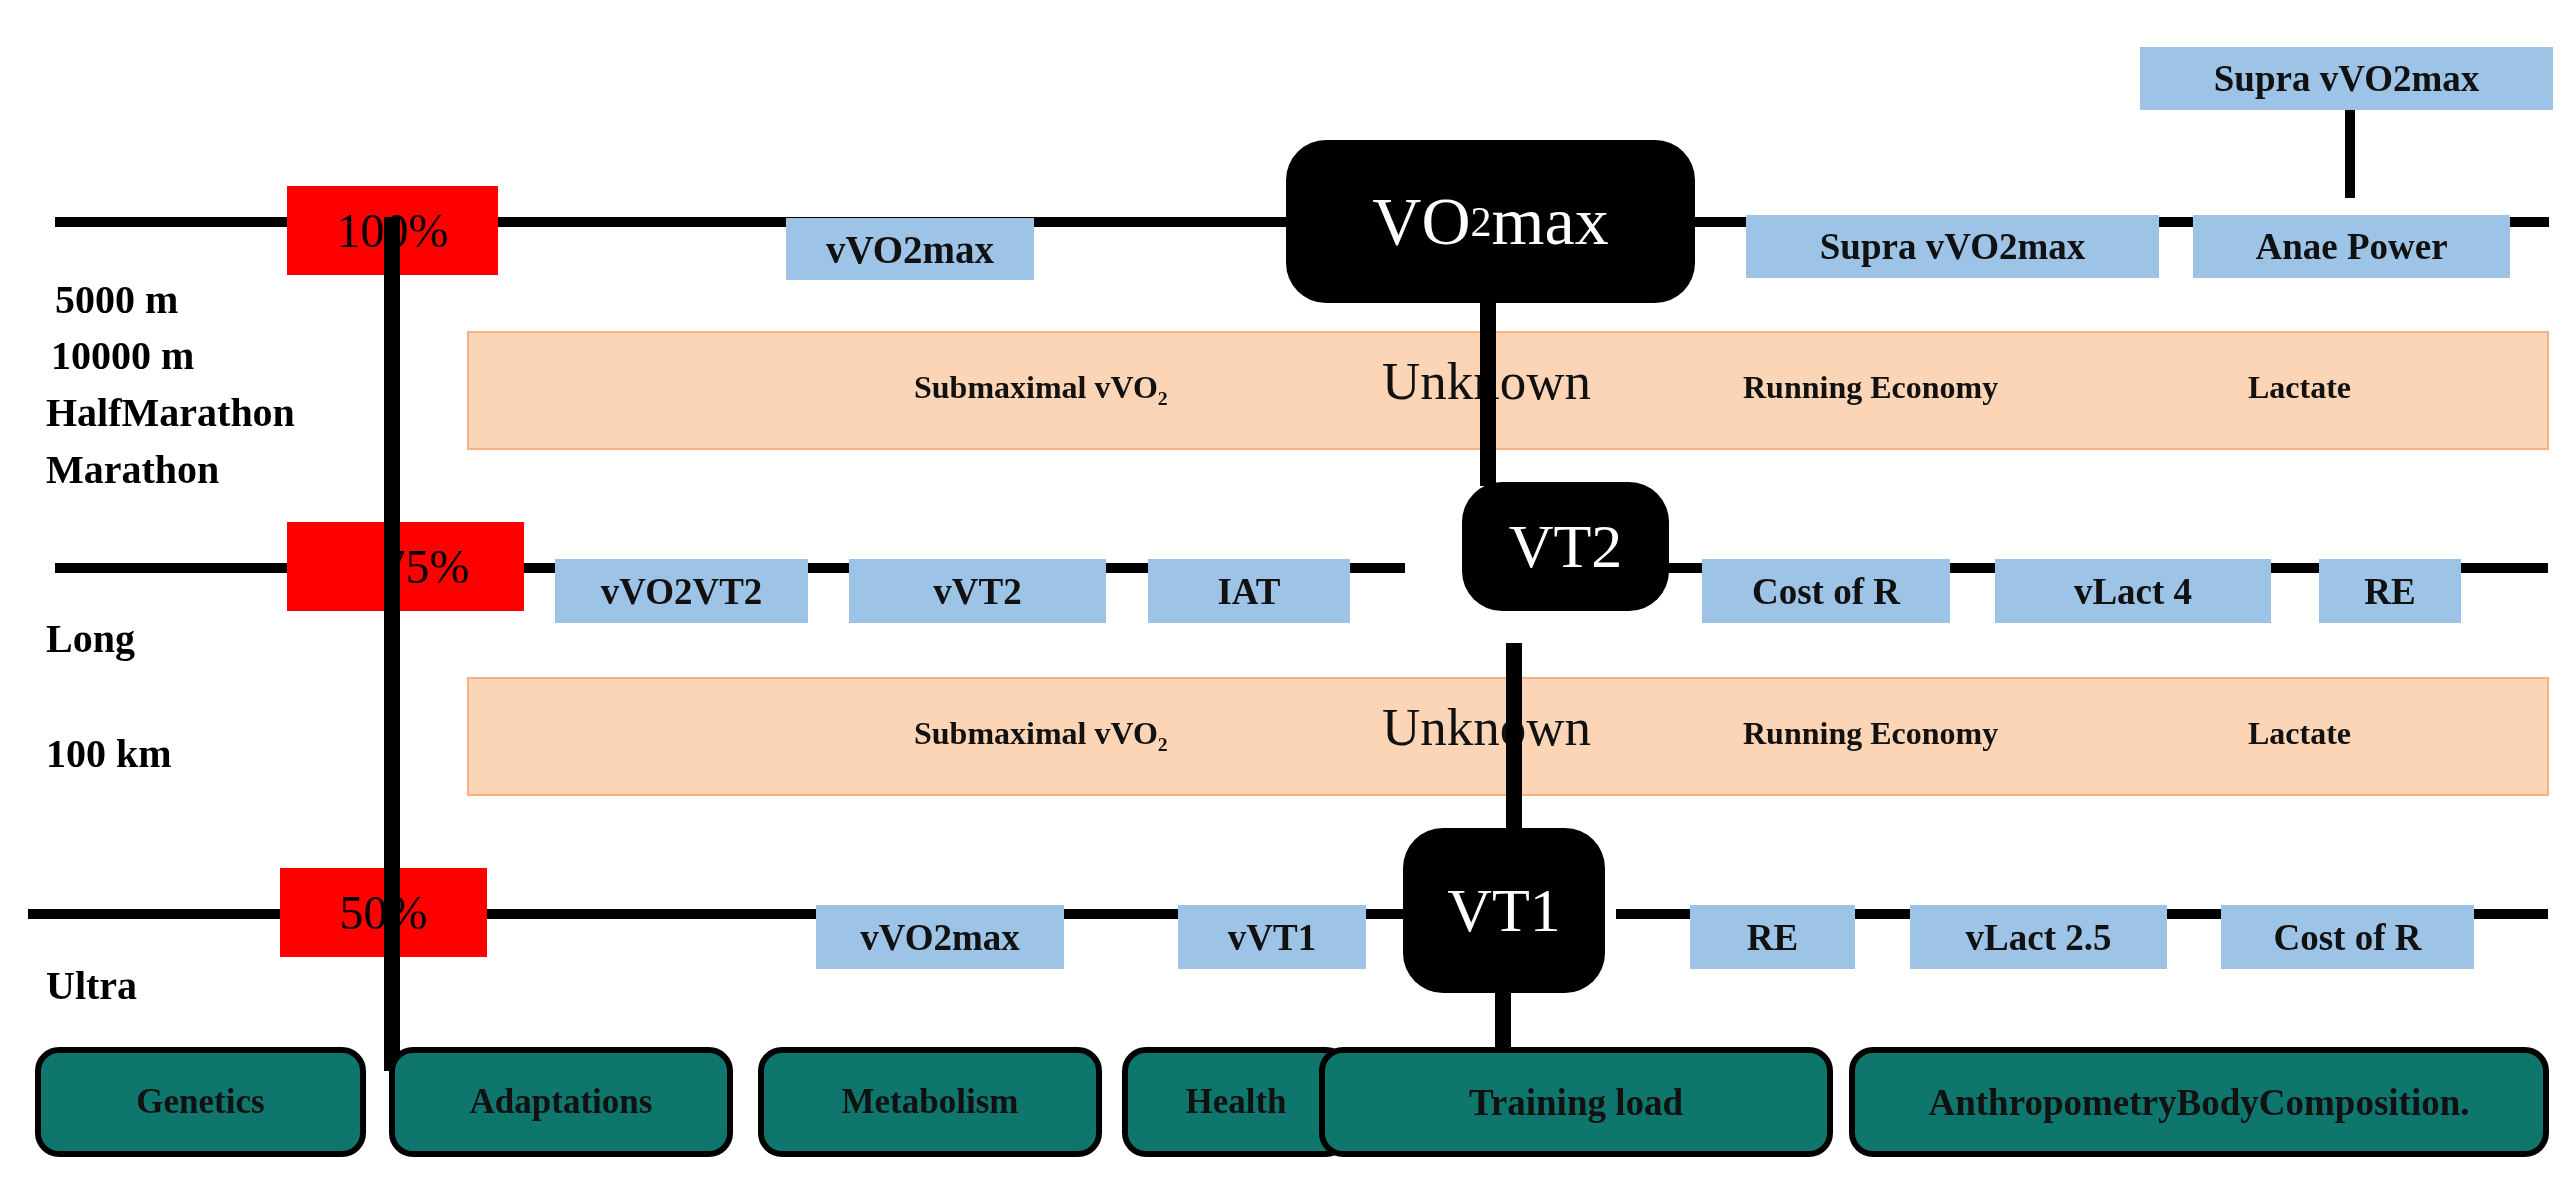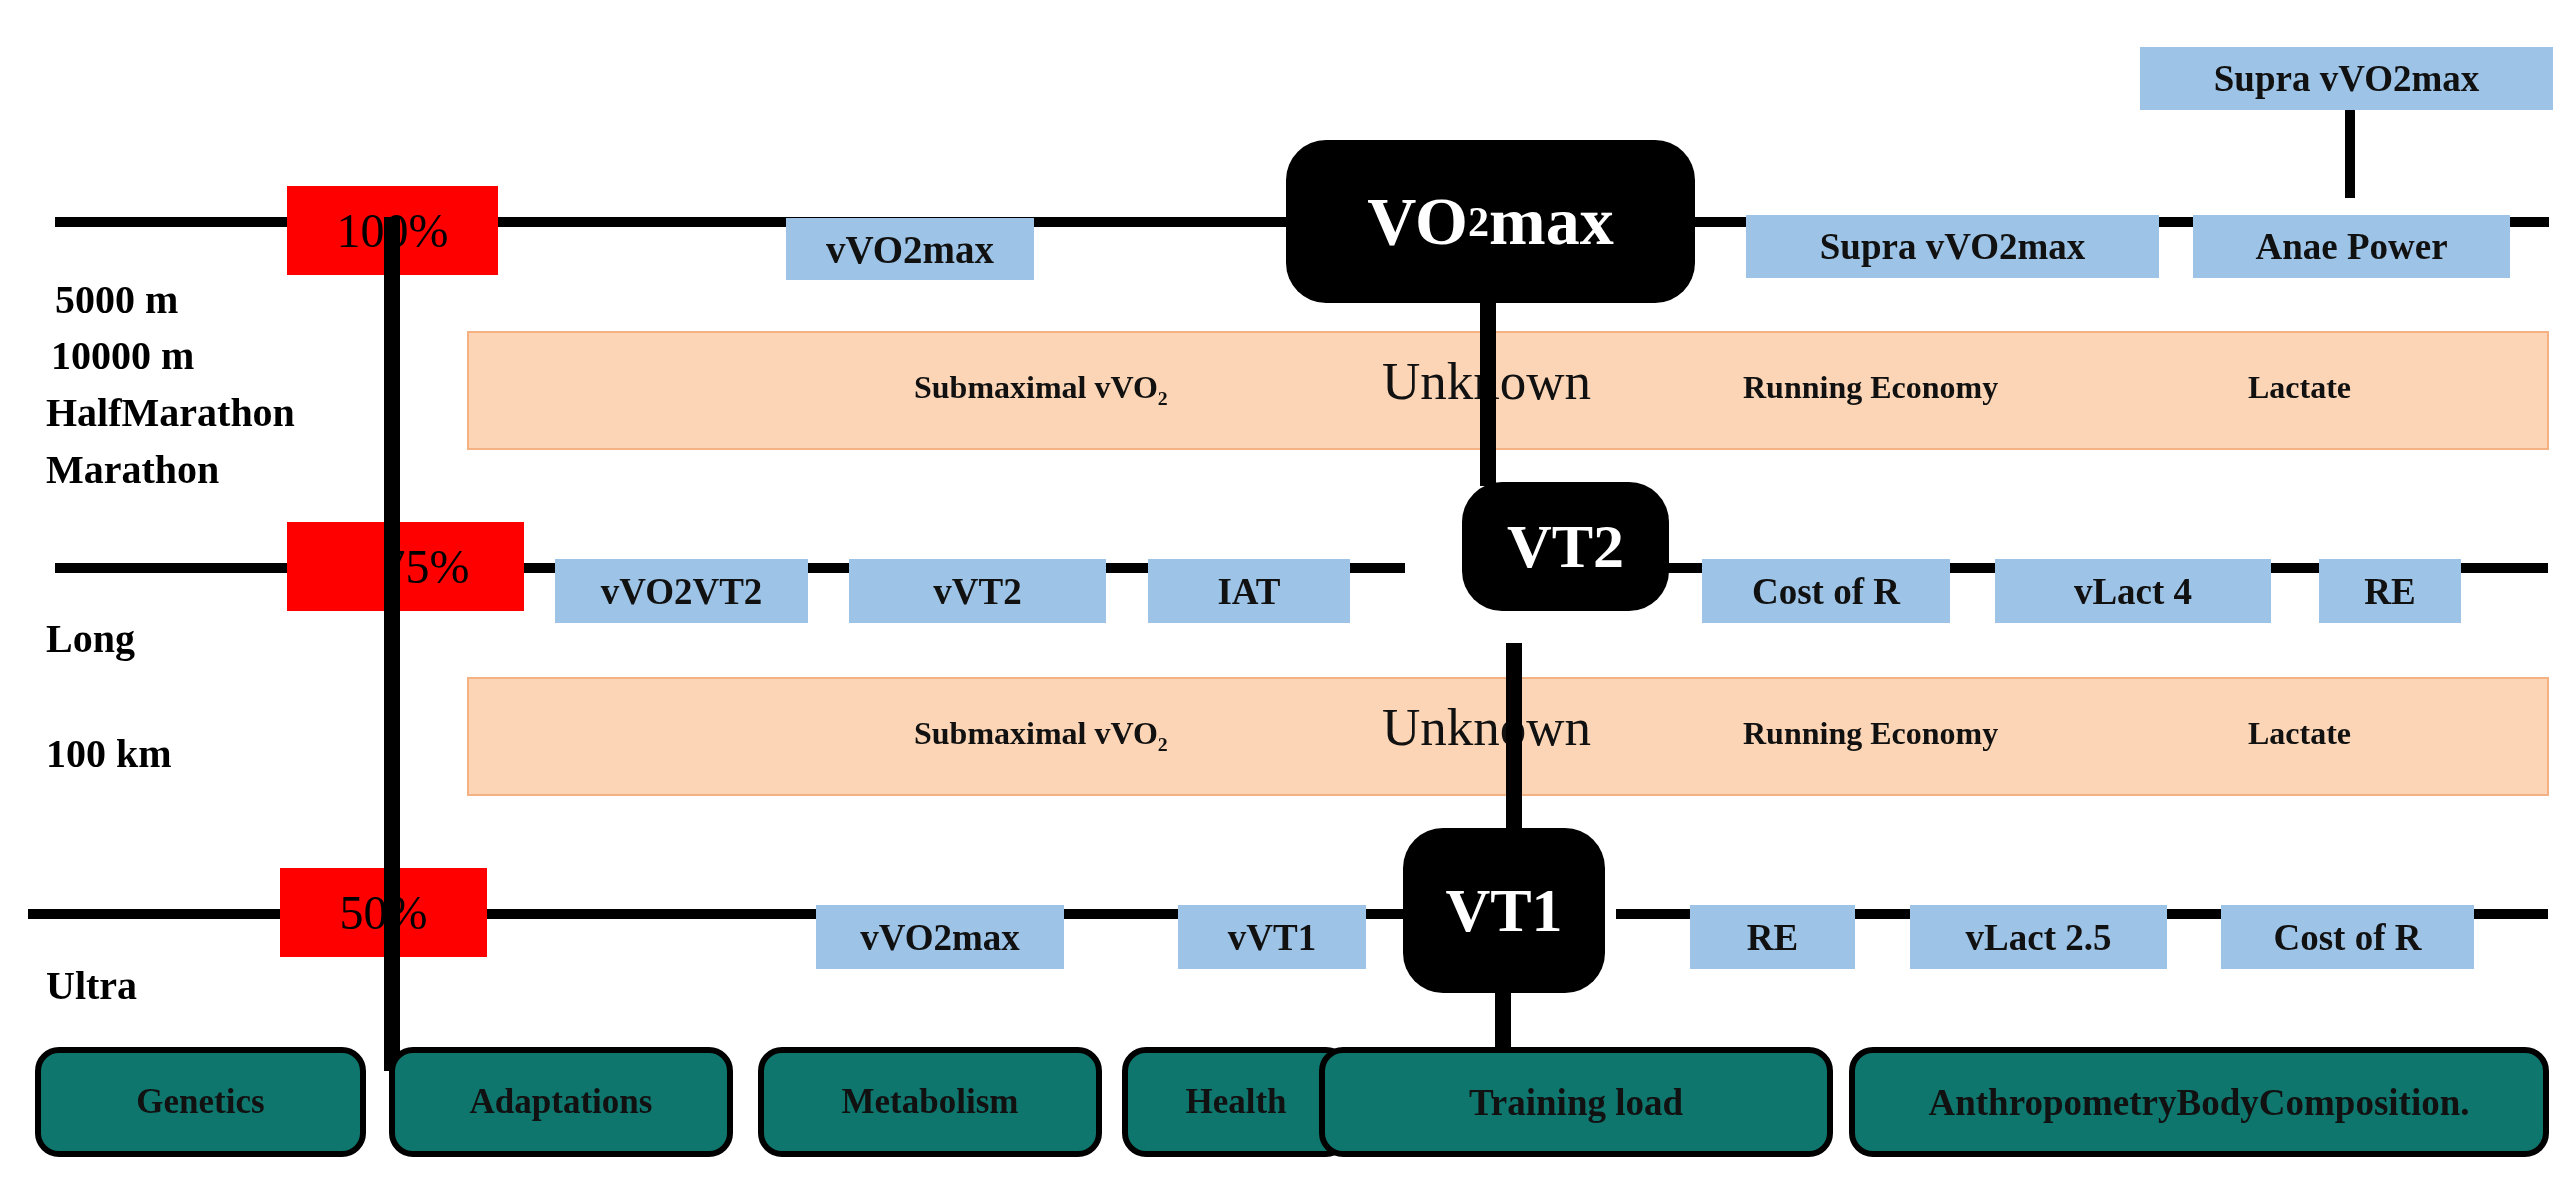--- a/index.html
+++ b/index.html
@@ -24,21 +24,21 @@
     position:absolute;background:#ff0000;
     display:flex;align-items:center;justify-content:center;
     color:#000;font-weight:400;
     font-family:"Liberation Serif",serif;
     font-size:48px;white-space:nowrap;
   }
   .blk{
     position:absolute;background:#000;border-radius:35px;
     display:flex;align-items:center;justify-content:center;
     color:#fff;font-family:"Liberation Serif",serif;
-    font-weight:700;white-space:nowrap;
+    font-weight:400;white-space:nowrap;
   }
   .band{
     position:absolute;background:#fbd5b5;border:2.8px solid #f4b183;
     box-sizing:border-box;
   }
   .band-lbl{
     position:absolute;color:#111;font-weight:700;
     font-family:"Liberation Serif",serif;white-space:nowrap;
   }
   .side-lbl{

